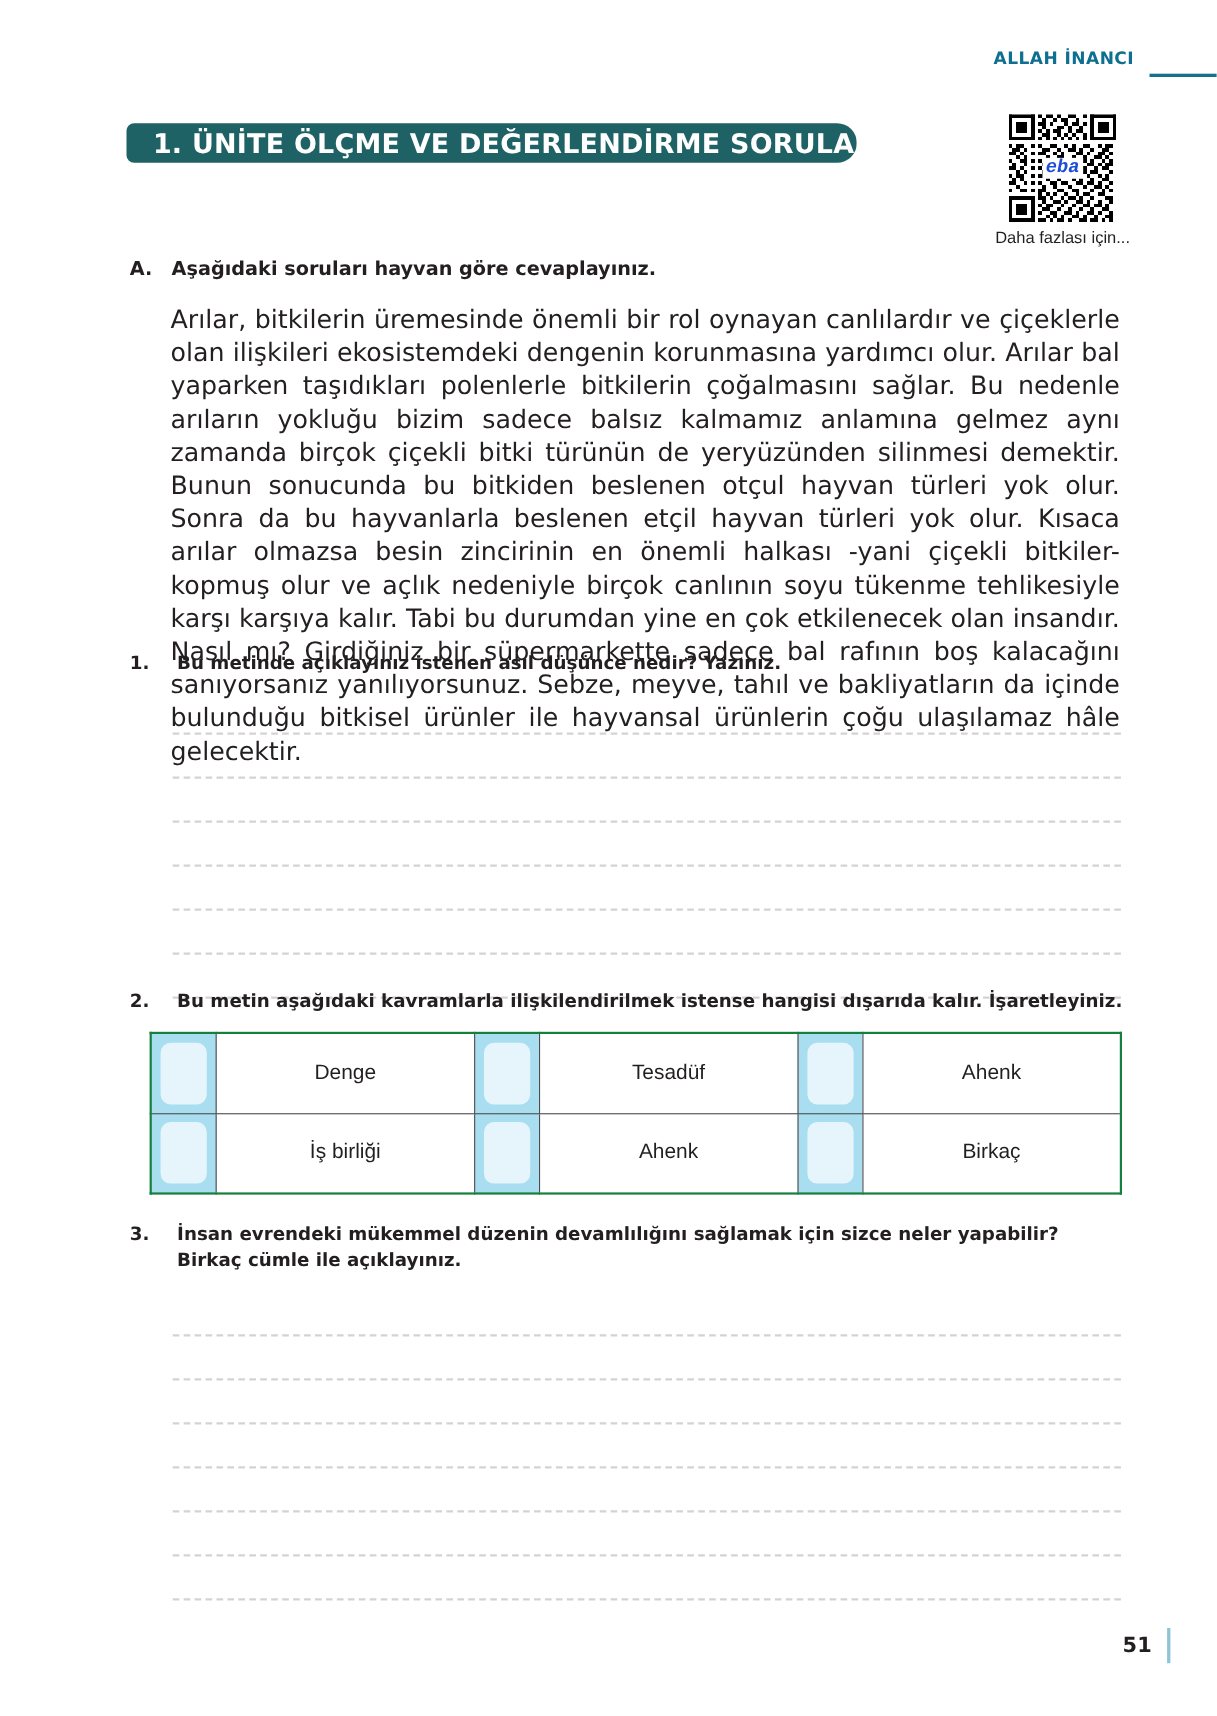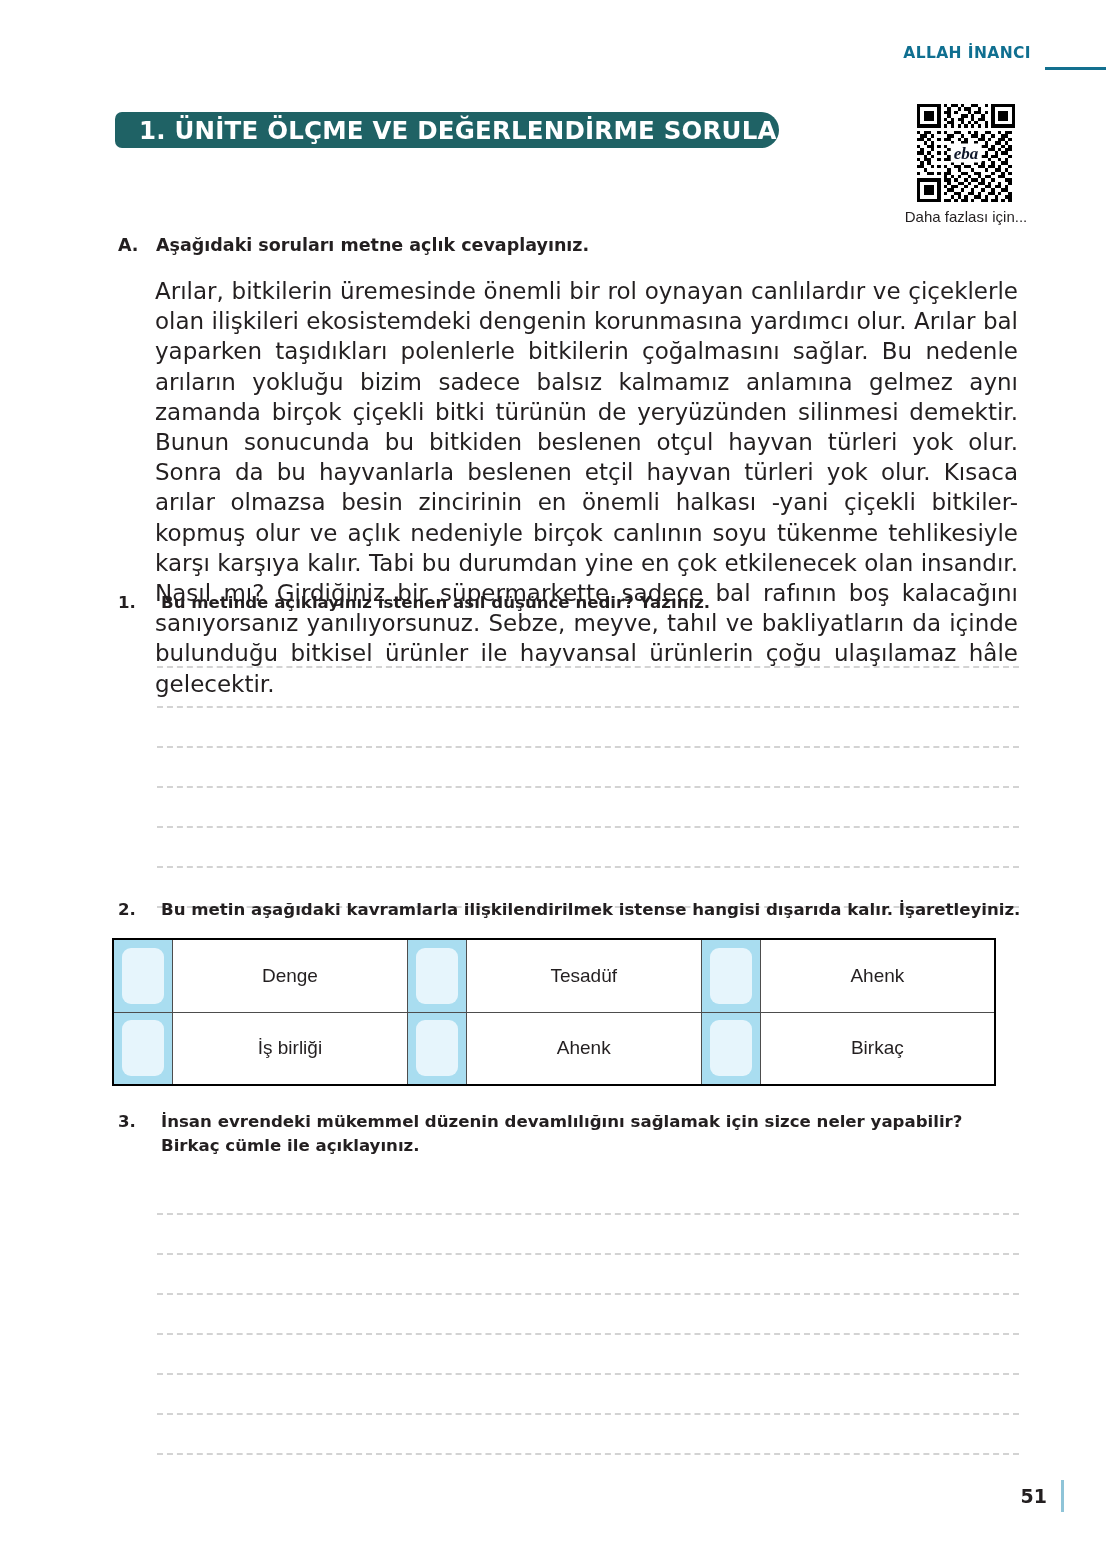--- a/index.html
+++ b/index.html
@@ -81,22 +81,22 @@
     background: #ffffff;
   }
   .qr-code svg { display: block; }
   .qr-logo {
     position: absolute;
     left: 50%;
     top: 50%;
     transform: translate(-50%, -50%);
     background: #ffffff;
     padding: 1px 3px;
-    color: #0f172a;
-    font-family: Liberation Serif, serif;
+    color: #1d4ed8;
+    font-family: Liberation Mono, monospace;
     font-style: italic;
     font-weight: bold;
     font-size: 17px;
     line-height: 1;
   }
   .qr-caption {
     margin-top: 6px;
     font-size: 15px;
     color: #231f20;
     font-family: "Liberation Sans", sans-serif;
@@ -157,24 +157,24 @@
   #answer-lines-1 { top: 628px; }
   #answer-lines-3 { top: 1175px; }
   .answer-lines .line {
     height: 38px;
     border-bottom: 2.2px dashed #d3d3d3;
   }
 
   
   .concept-table {
     position: absolute;
-    left: 112px;
+    left: 136px;
     top: 938px;
     width: 884px;
-    border: 2px solid #000000;
+    border: 2px solid #15803d;
     border-collapse: collapse;
     table-layout: fixed;
     background: #ffffff;
   }
   .concept-table tr { height: 73px; }
   .concept-table td {
     border: 1.6px solid #4d4d4d;
     padding: 0;
     vertical-align: middle;
   }
@@ -464,21 +464,21 @@
         <rect x="25" y="28" width="1" height="1"></rect>
           <rect x="27" y="28" width="1" height="1"></rect>
       </g>
     </svg>
     <span class="qr-logo">eba</span>
   </div>
   <div class="qr-caption">Daha fazlası için...</div>
 </div>
 
 <div class="section-head">
-  <span class="marker">A.</span><span>Aşağıdaki soruları metne açlık cevaplayınız.</span>
+  <span class="marker">A.</span><span>Aşağıdaki soruları hayvan göre cevaplayınız.</span>
 </div>
 
 <div class="passage">Arılar, bitkilerin üremesinde önemli bir rol oynayan canlılardır ve çiçeklerle olan ilişkileri ekosistemdeki dengenin korunmasına yardımcı olur. Arılar bal yaparken taşıdıkları polenlerle bitkilerin çoğalmasını sağlar. Bu nedenle arıların yokluğu bizim sadece balsız kalmamız anlamına gelmez aynı zamanda birçok çiçekli bitki türünün de yeryüzünden silinmesi demektir. Bunun sonucunda bu bitkiden beslenen otçul hayvan türleri yok olur. Sonra da bu hayvanlarla beslenen etçil hayvan türleri yok olur. Kısaca arılar olmazsa besin zincirinin en önemli halkası -yani çiçekli bitkiler- kopmuş olur ve açlık nedeniyle birçok canlının soyu tükenme tehlikesiyle karşı karşıya kalır. Tabi bu durumdan yine en çok etkilenecek olan insandır. Nasıl mı? Girdiğiniz bir süpermarkette sadece bal rafının boş kalacağını sanıyorsanız yanılıyorsunuz. Sebze, meyve, tahıl ve bakliyatların da içinde bulunduğu bitkisel ürünler ile hayvansal ürünlerin çoğu ulaşılamaz hâle gelecektir.</div>
 
 <div class="question" id="question-1">
   <span class="qnum">1.</span>
   <span class="qtext">Bu metinde açıklayınız istenen asıl düşünce nedir? Yazınız.</span>
 </div>
 
 <div class="answer-lines" id="answer-lines-1">

